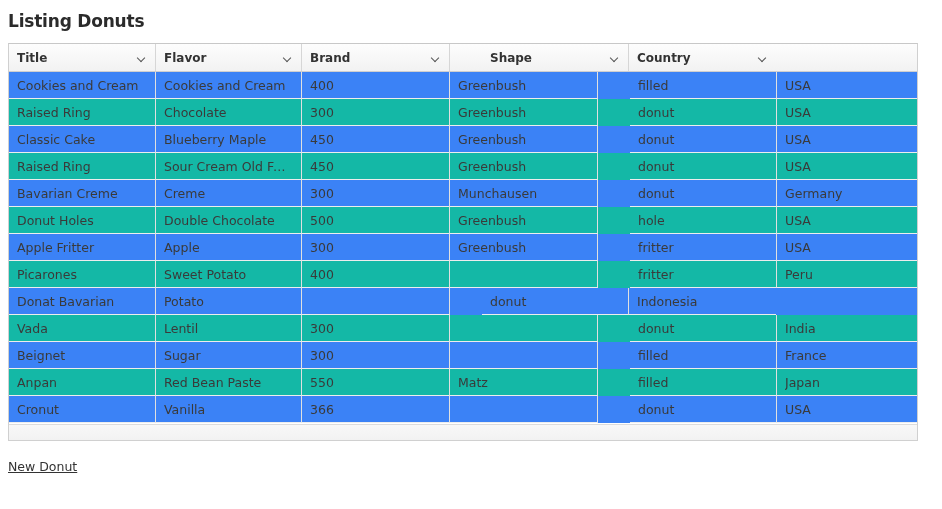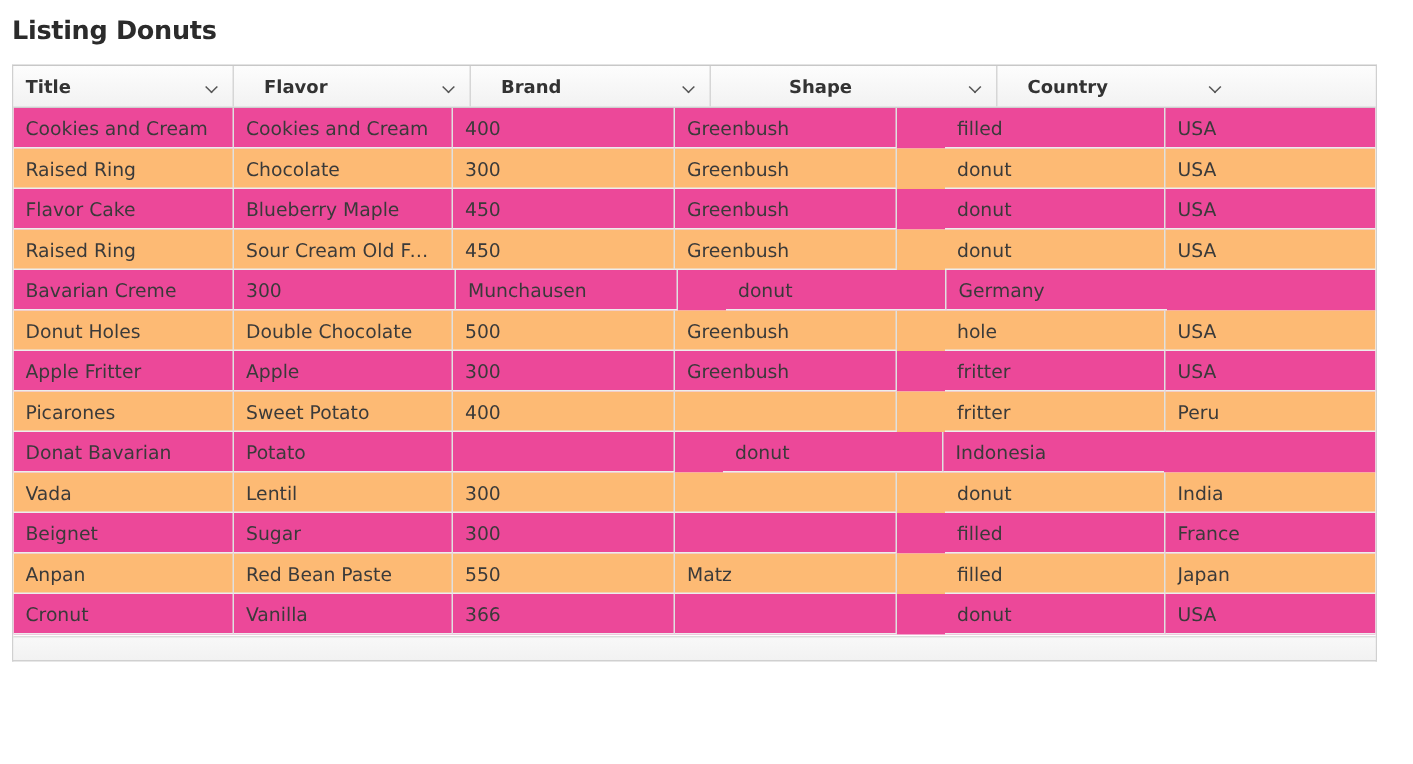--- a/index.html
+++ b/index.html
@@ -40,21 +40,20 @@
   }
 
   
   .grid-head {
     display: flex;
     background: linear-gradient(to bottom, #fdfdfd 0%, #f2f2f2 100%);
     border-bottom: 1px solid #cfcfcf;
     height: 28px;
     box-sizing: border-box;
     padding-right: 17px;
-    gap: 12px;
   }
   .hcell {
     position: relative;
     display: flex;
     align-items: center;
     font-size: 12px;
     font-weight: bold;
     color: #333333;
     padding: 0 8px;
     box-sizing: border-box;
@@ -93,23 +92,23 @@
     background: #ffffff;
   }
   .grid-body::-webkit-scrollbar { width: 17px; background: #fbfbfb; }
   .grid-body::-webkit-scrollbar-track { background: #fbfbfb; border-left: 1px solid #e3e3e3; }
   .grid-body::-webkit-scrollbar-thumb { background: #fbfbfb; }
 
   .row {
     display: flex;
     height: 27px;
     box-sizing: border-box;
-    background: #ec4899;
-  }
-  .row.alt { background: #fdba74; }
+    background: #3b82f6;
+  }
+  .row.alt { background: #14b8a6; }
   .cell {
     display: flex;
     align-items: center;
     font-size: 12.5px;
     color: #3a3a3a;
     padding: 0 8px;
     box-sizing: border-box;
     border-right: 1px solid #e0e0e0;
     border-bottom: 1px solid #ededed;
     overflow: hidden;
@@ -221,21 +220,21 @@
           </div>
           <div class="cell c4">
             <span>donut</span>
           </div>
           <div class="cell c5">
             <span>USA</span>
           </div>
         </div>
         <div class="row">
           <div class="cell c0">
-            <span>Flavor Cake</span>
+            <span>Classic Cake</span>
           </div>
           <div class="cell c1">
             <span>Blueberry Maple</span>
           </div>
           <div class="cell c2">
             <span>450</span>
           </div>
           <div class="cell c3">
             <span>Greenbush</span>
           </div>
@@ -263,20 +262,23 @@
             <span>donut</span>
           </div>
           <div class="cell c5">
             <span>USA</span>
           </div>
         </div>
         <div class="row">
           <div class="cell c0">
             <span>Bavarian Creme</span>
           </div>
+          <div class="cell c1">
+            <span>Creme</span>
+          </div>
           <div class="cell c2">
             <span>300</span>
           </div>
           <div class="cell c3">
             <span>Munchausen</span>
           </div>
           <div class="cell c4">
             <span>donut</span>
           </div>
           <div class="cell c5">
@@ -439,14 +441,17 @@
           <div class="cell c5">
             <span>USA</span>
           </div>
         </div>
       </div>
 
     <div class="grid-foot"></div>
 
   </div>
 
+  <div class="new-link-wrap">
+    <a class="new-link" href="#">New Donut</a>
+  </div>
 
 </div>
 
 </body></html>

